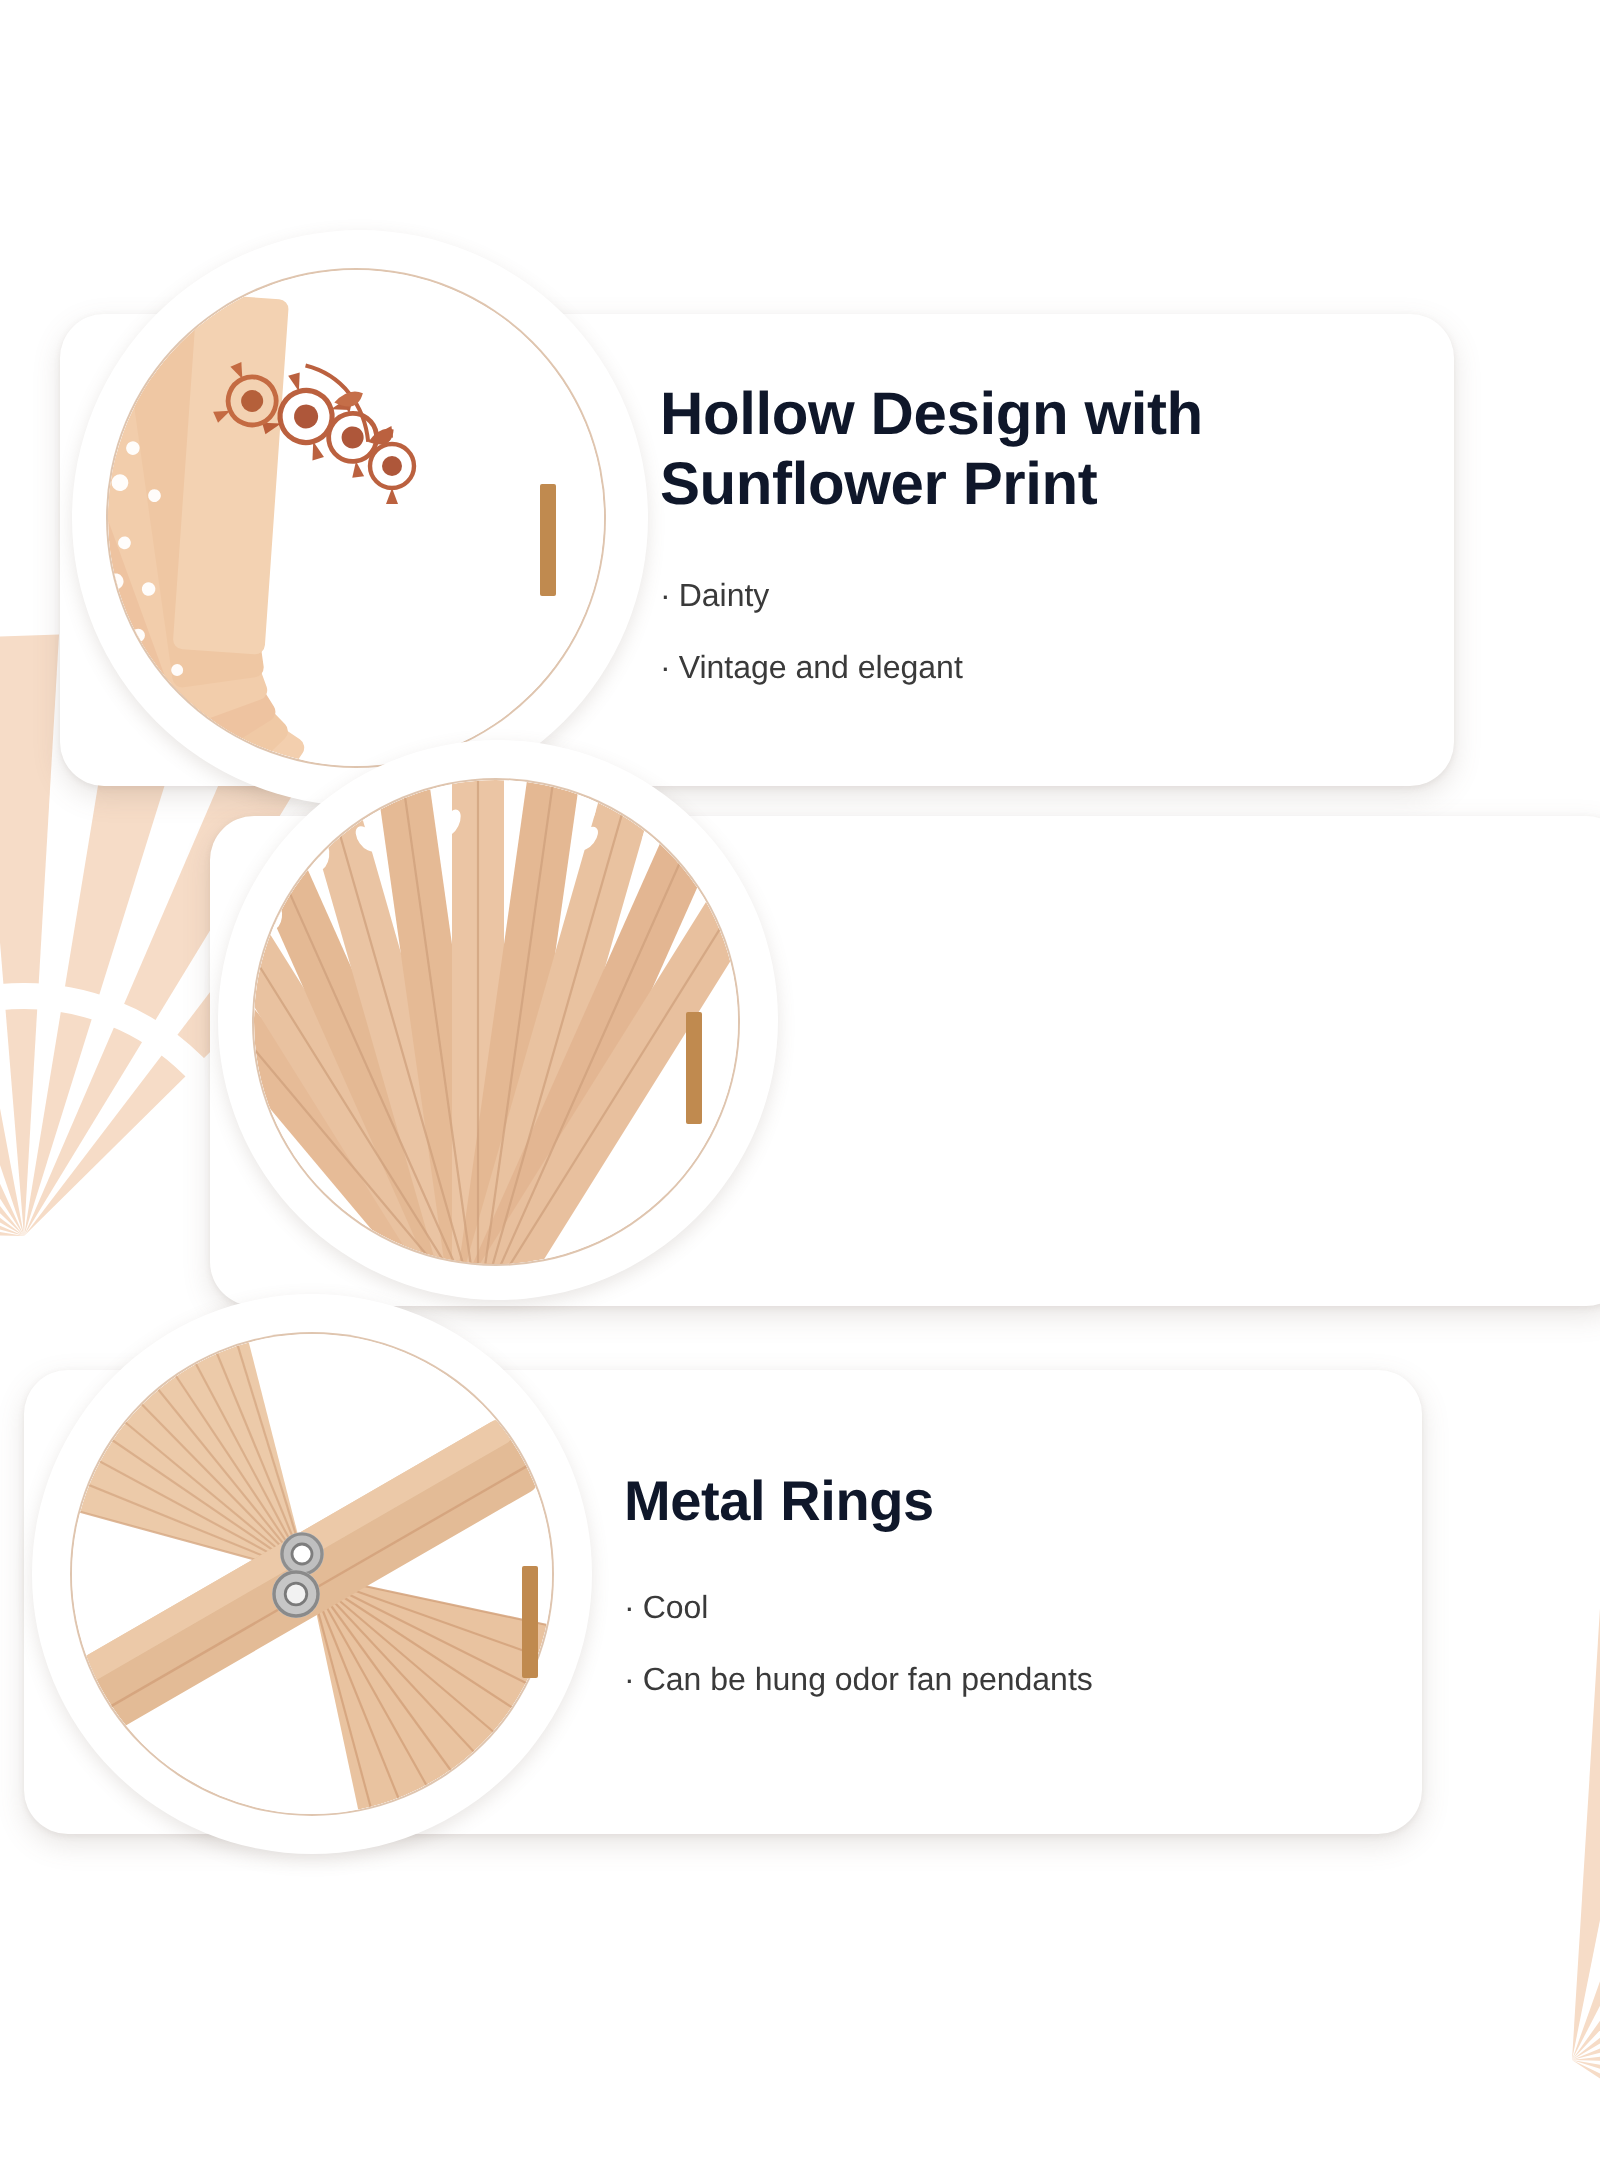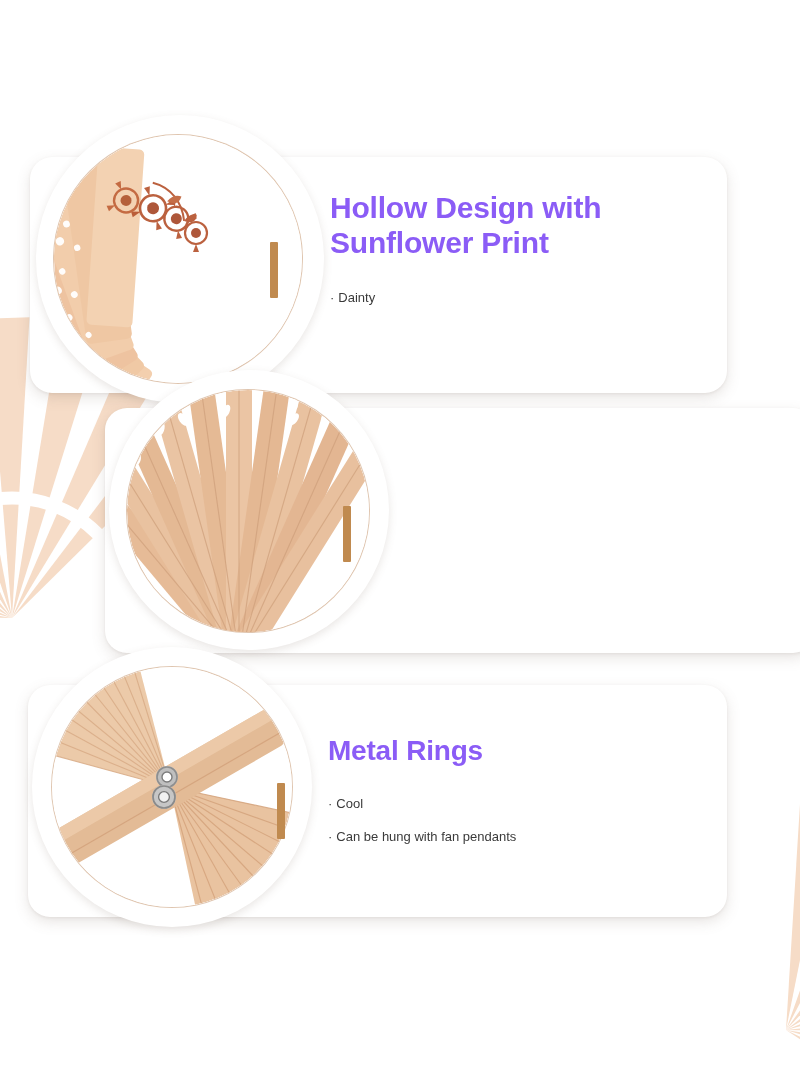--- a/index.html
+++ b/index.html
@@ -16,21 +16,21 @@
   .bg-br{left:536px;top:600px;width:470px;height:470px;}
   .bg-bl{left:-330px;top:690px;width:520px;height:520px;}
 
   
   .card{
     position:absolute;background:#ffffff;border-radius:22px;
     box-shadow:0 5px 14px rgba(120,100,90,0.17), 0 1px 3px rgba(120,100,90,0.10);
   }
   .card-1{left:30px;top:157px;width:697px;height:236px;}
   .card-2{left:105px;top:408px;width:710px;height:245px;}
-  .card-3{left:28px;top:685px;width:699px;height:232px;}
+  .card-3{left:12px;top:685px;width:699px;height:232px;}
 
   
   .photo{
     position:absolute;border-radius:50%;overflow:hidden;
     background:#ffffff;
     box-shadow:0 0 0 1px rgba(196,150,110,0.55);
   }
   .photo-inner{position:absolute;inset:0;border-radius:50%;overflow:hidden;}
   .ph-1{left:24px;top:-22px;width:248px;height:248px;}
   .ph-2{left:22px;top:-18px;width:242px;height:242px;}
@@ -50,30 +50,30 @@
     position:absolute;width:8px;border-radius:1px;background:#c08a4f;
   }
   .acc-1{left:270px;top:242px;height:56px;}
   .acc-2{left:343px;top:506px;height:56px;}
   .acc-3{left:277px;top:783px;height:56px;}
 
   
   .txt{position:absolute;}
 
   .title{
-    color:#8b5cf6;font-weight:bold;line-height:1.16;
+    color:#0f172a;font-weight:bold;line-height:1.16;
     letter-spacing:-0.2px;margin:0;white-space:pre-line;
   }
   .t1{font-size:30px;}
   .t2{font-size:29px;}
   .t3{font-size:28px;}
 
   .bullets{margin:0;padding:0;list-style:none;}
   .bullets li{
-    color:#3a3a3a;font-size:13px;line-height:1.0;
+    color:#3a3a3a;font-size:16px;line-height:1.0;
     margin-top:20px;white-space:nowrap;
   }
   .b1{margin-top:30px !important;}
   .dot{margin-right:4px;color:#3a3a3a;}
 </style>
 </head>
 <body>
 
 <div class="stage">
 
@@ -218,20 +218,21 @@
       </div>
     </div>
 
     <div class="accent acc-1" style="left:240px;top:85px;"></div>
 
     <div class="txt" style="left:300px;top:34px;">
       <div class="title t1">Hollow Design with
 Sunflower Print</div>
       <ul class="bullets">
         <li class="b1"><span class="dot">·</span><span>Dainty</span></li>
+        <li><span class="dot">·</span><span>Vintage and elegant</span></li>
       </ul>
     </div>
   </div>
 
   <div class="card card-2">
 
     <div class="halo halo-2"></div>
 
     <div class="photo ph-2">
       <div class="photo-inner">
@@ -372,18 +373,18 @@
         </svg>
       </div>
     </div>
 
     <div class="accent acc-3" style="left:249px;top:98px;"></div>
 
     <div class="txt" style="left:300px;top:50px;">
       <div class="title t3">Metal Rings</div>
       <ul class="bullets">
         <li class="b1"><span class="dot">·</span><span>Cool</span></li>
-        <li><span class="dot">·</span><span>Can be hung with fan pendants</span></li>
+        <li><span class="dot">·</span><span>Can be hung odor fan pendants</span></li>
       </ul>
     </div>
   </div>
 
 </div>
 
 </body></html>

